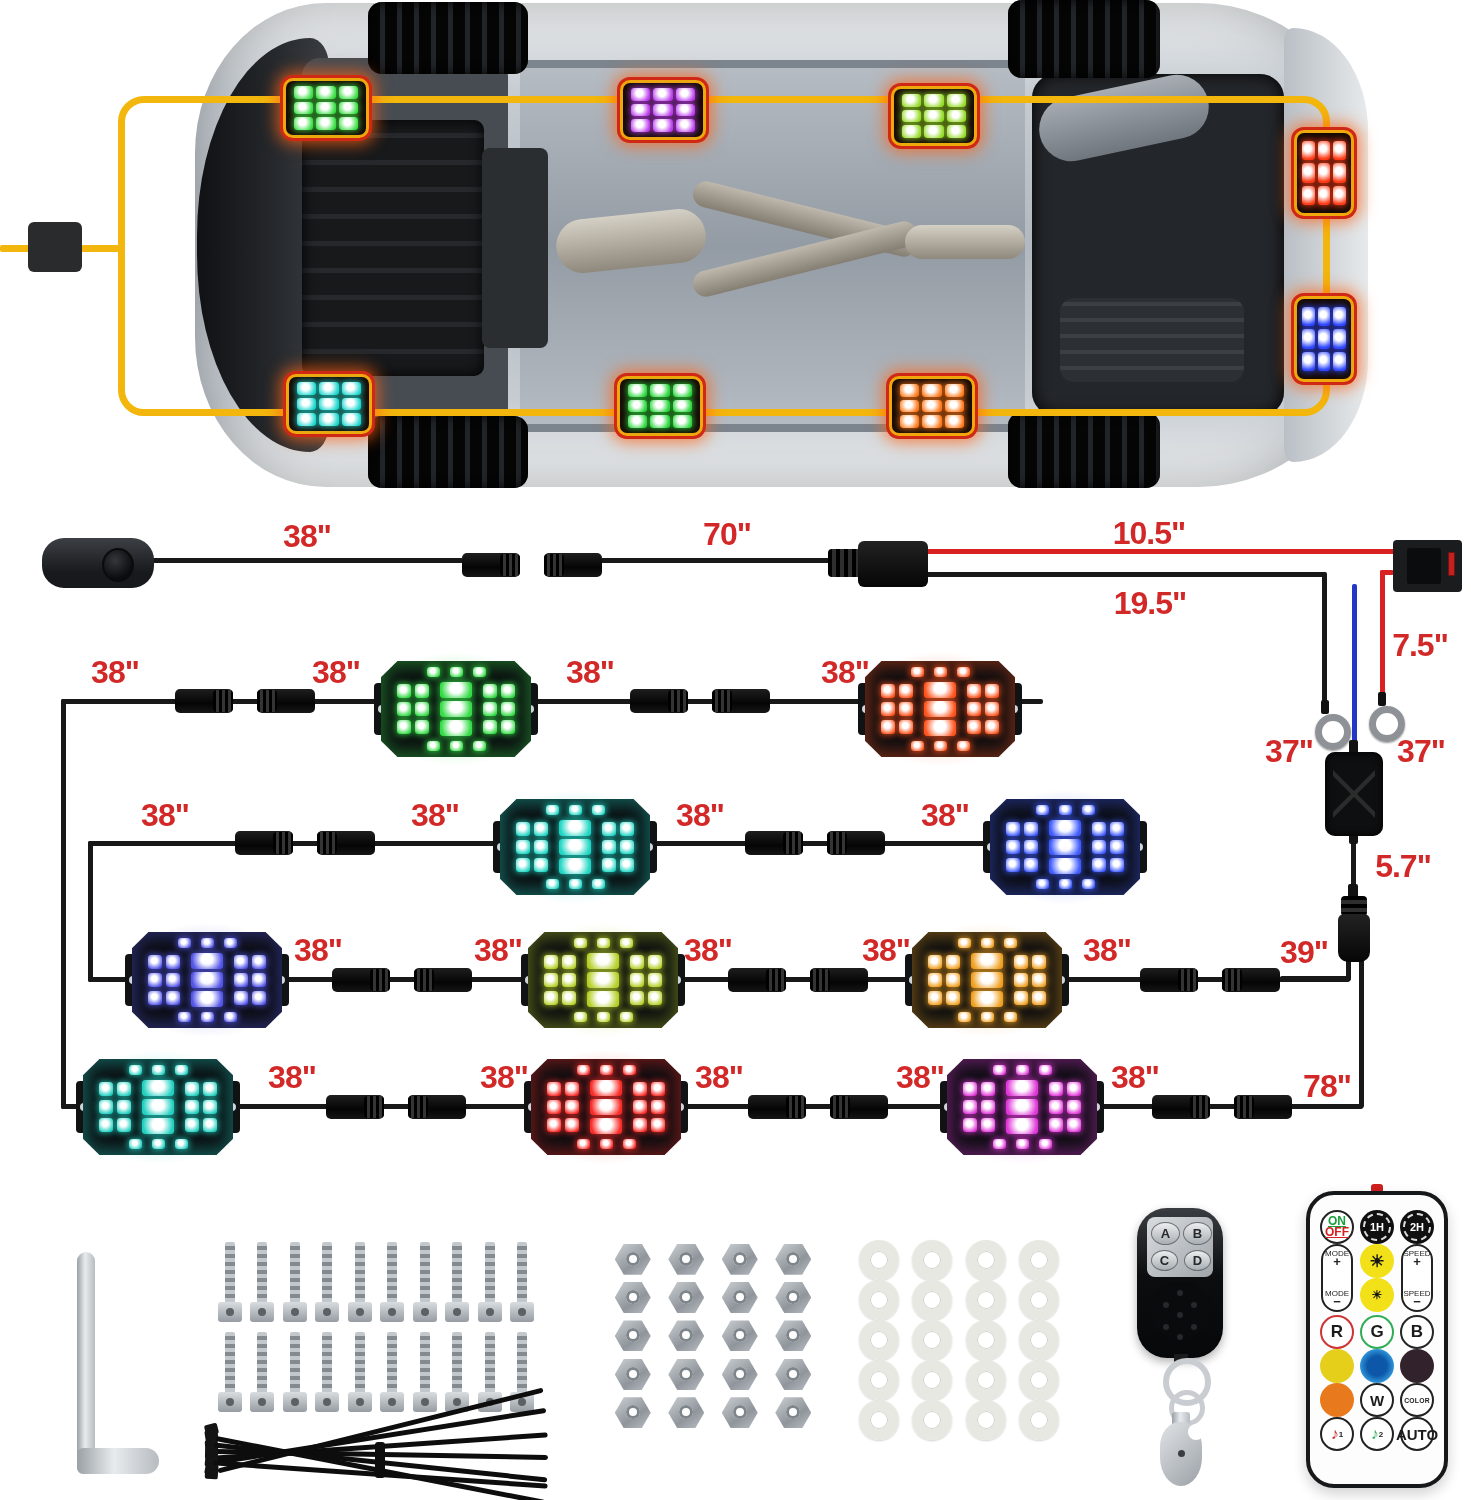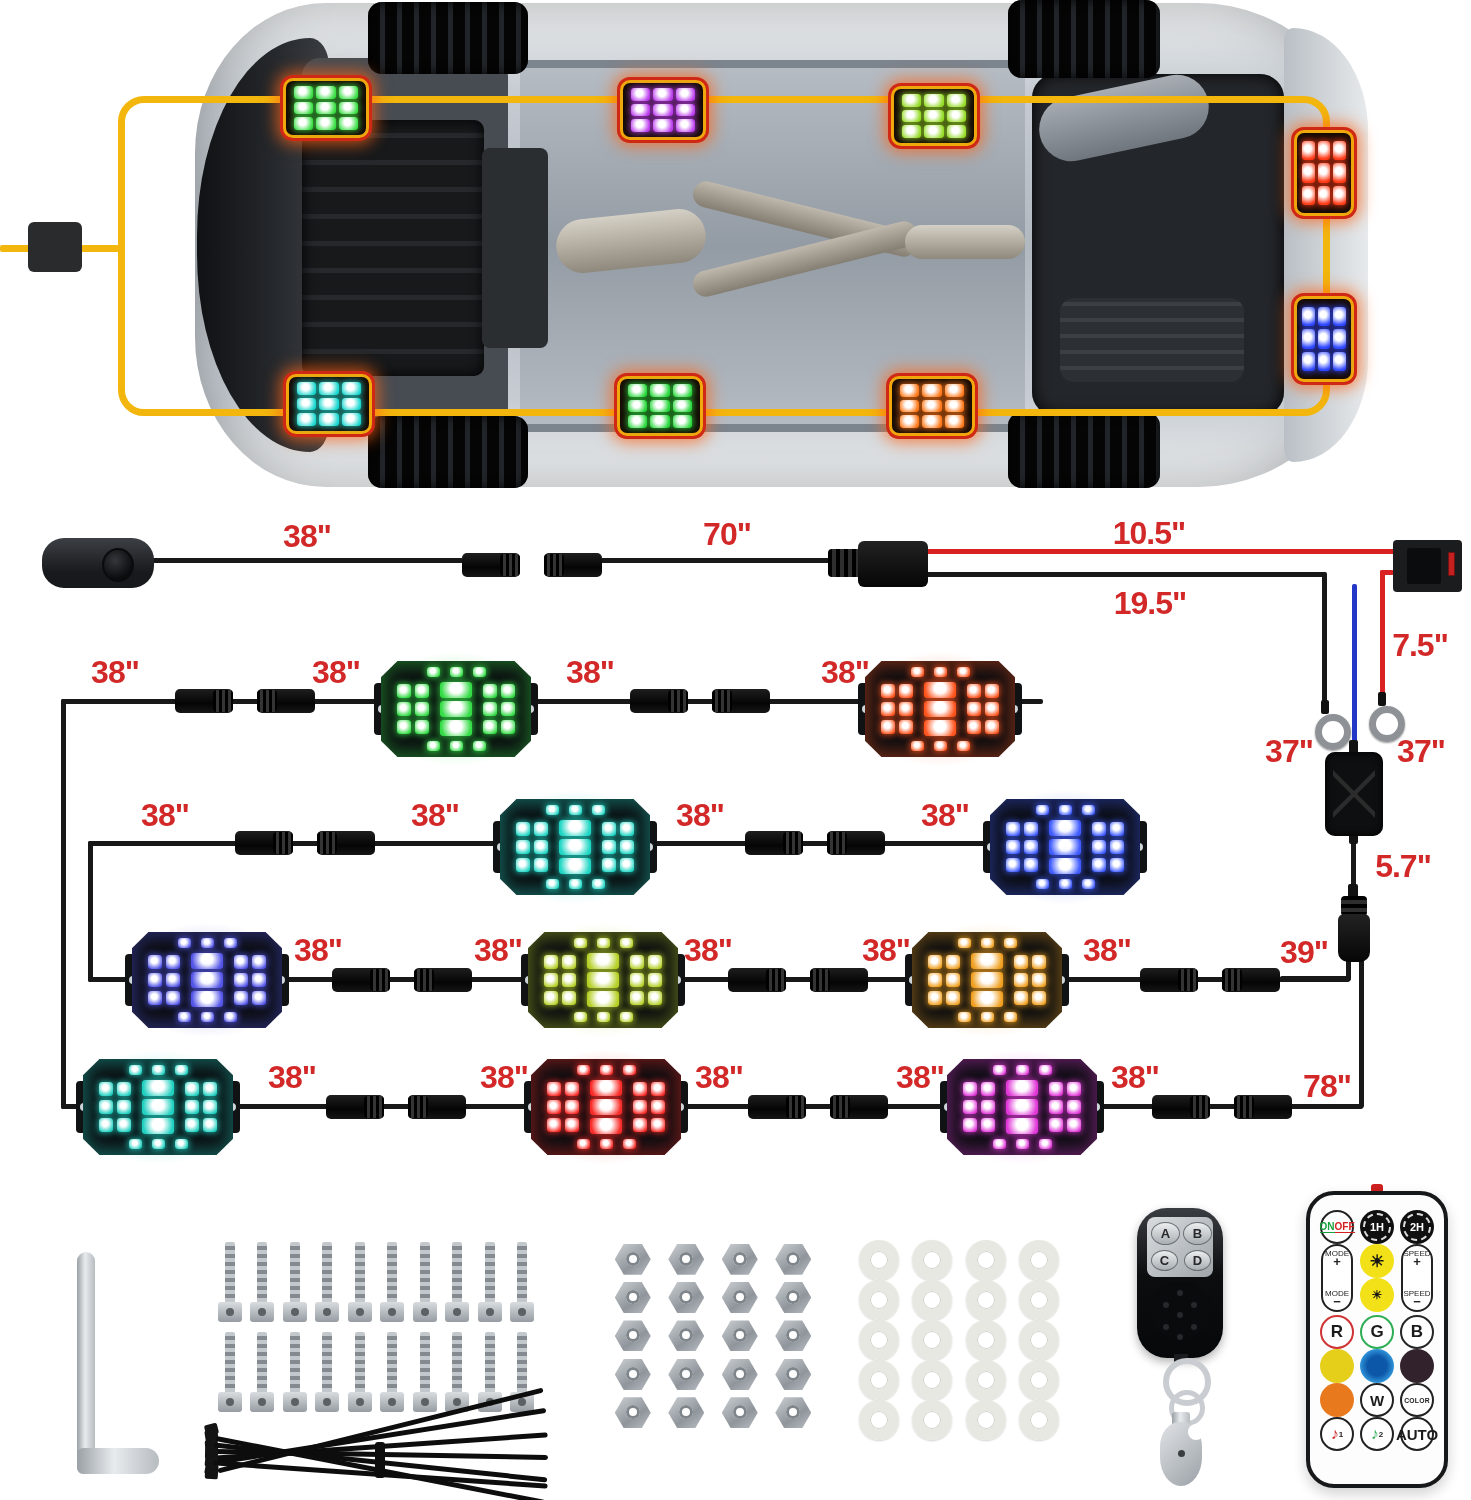--- a/index.html
+++ b/index.html
@@ -148,21 +148,21 @@
   
   .remote{position:absolute;left:1306px;top:1191px;width:142px;height:297px;background:#fdfdfd;z-index:4;
     border:4px solid #17181a;border-radius:28px;box-sizing:border-box;box-shadow:0 6px 14px rgba(0,0,0,.18);}
   .irnub{position:absolute;left:1371px;top:1184px;width:12px;height:9px;background:#cf2020;border-radius:3px;z-index:3;}
   .rbtn{position:absolute;width:34px;height:34px;border-radius:50%;border:2.5px solid #222;background:#fff;
     box-sizing:border-box;display:flex;align-items:center;justify-content:center;z-index:5;
     font-weight:700;color:#1b1b1b;}
   .rbtn.timer{background:#101010;border:none;color:#fff;font-size:11px;}
   .rbtn.timer::before{content:"";position:absolute;inset:3px;border:2px dashed #fff;border-radius:50%;opacity:.85;}
   .rbtn.timer span{position:relative;z-index:1;}
-  .onoff{flex-direction:row;font-size:10px;line-height:10px;}
+  .onoff{flex-direction:column;font-size:12px;line-height:10px;}
   .onoff .on{color:#18a03c;border-bottom:1.5px solid #18a03c;}
   .onoff .off{color:#d42020;border-bottom:1.5px solid #d42020;}
   .pill{position:absolute;width:32px;height:68px;border:2.5px solid #222;border-radius:16px;background:#fff;
     box-sizing:border-box;display:flex;flex-direction:column;justify-content:space-between;
     align-items:center;padding:4px 0;z-index:5;}
   .pill .half{display:flex;flex-direction:column;align-items:center;line-height:8px;}
   .pill .half span:first-child{font-size:8px;font-weight:400;color:#222;}
   .pill .half .sign{font-size:13px;font-weight:700;color:#222;}
   .sunbtn{background:#f2e118;border:none;font-size:17px;color:#151515;}
   .sunbtn.small{font-size:12px;}

